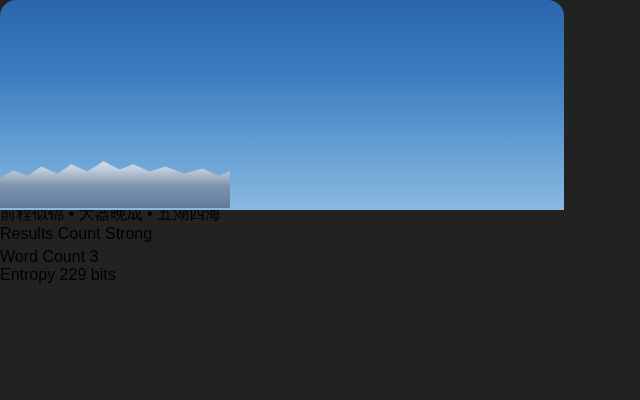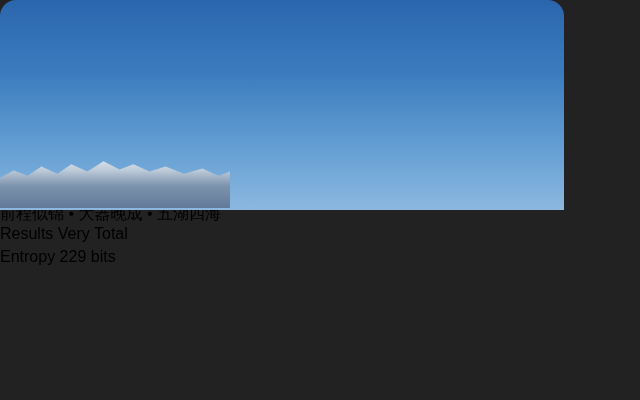--- a/index.html
+++ b/index.html
@@ -282,25 +282,29 @@
           <span class="dot">•</span>
           <span class="tag">大器晚成</span>
           <span class="dot">•</span>
           <span class="tag">五湖四海</span>
         </div>
         <div class="spacer"></div>
         <div class="stats">
           <div class="hdiv"></div>
           <div class="srow strength-row">
             <span class="slabel">Results</span>
-            <span class="pill">Very Total</span>
+            <span class="pill">Count Strong</span>
           </div>
           <div class="hdiv"></div>
           <div style="height:5px"></div>
           <div class="srow stat-row">
+            <span class="slabel">Word Count</span>
+            <span class="sval">3</span>
+          </div>
+          <div class="srow stat-row">
             <span class="slabel">Entropy</span>
             <span class="sval">229 bits</span>
           </div>
         </div>
       </div>
     </div>
 
 
   </div>
 </div>

